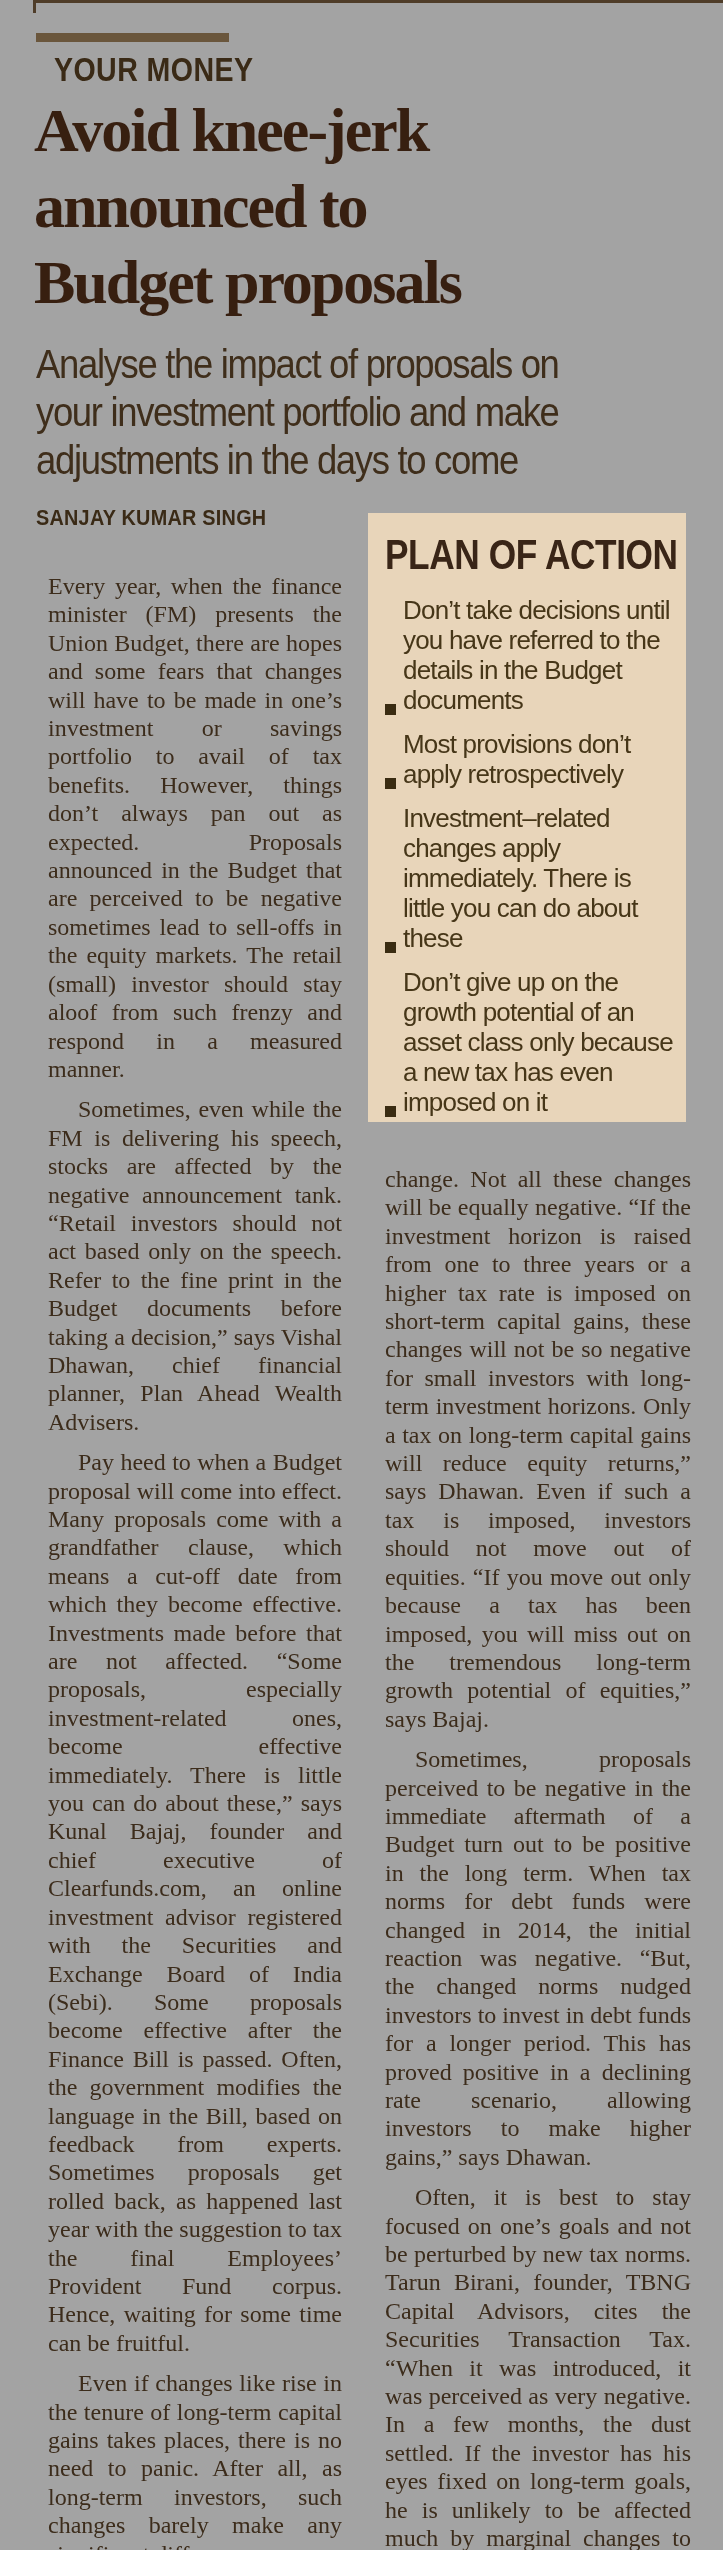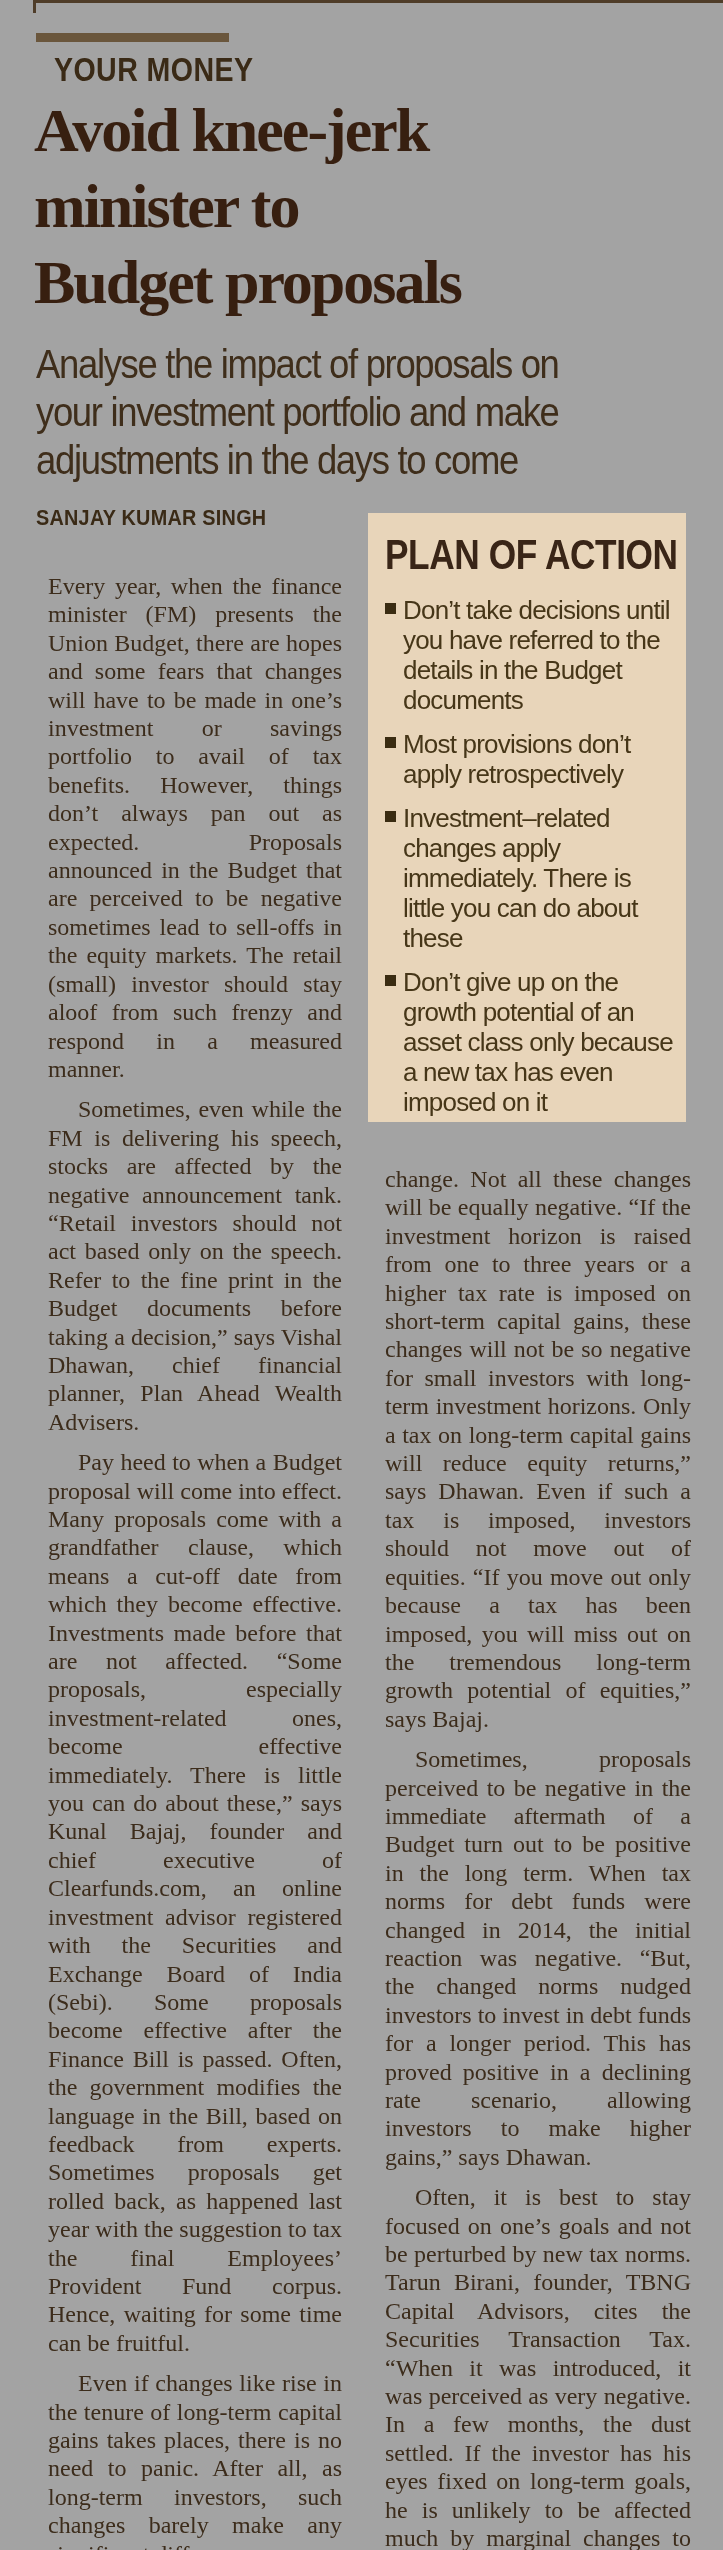--- a/index.html
+++ b/index.html
@@ -70,21 +70,21 @@
     background: #e8d5ba; box-sizing: border-box;
     padding: 18px 12px 0 17px;
   }
   .plan-title {
     font-family: "Liberation Sans", "DejaVu Sans", sans-serif;
     font-weight: 700; font-size: 42px; color: #392517;
     transform: scaleX(0.84); transform-origin: left top;
     white-space: nowrap; letter-spacing: -0.5px;
   }
   .plan-bullets { margin-top: 16px; }
-  .bullet-item { display: flex; margin-bottom: 14px; }
+  .bullet-item { display: flex; margin-bottom: 14px; align-items: flex-end; }
   .bullet-square {
     flex: 0 0 auto; width: 11px; height: 11px;
     background: #3a2c12; margin: 8px 7px 0 0;
   }
   .bullet-text {
     font-family: "Liberation Sans", "DejaVu Sans", sans-serif;
     font-weight: 400; font-size: 26px; line-height: 30px;
     color: #463618; letter-spacing: -0.8px;
   }
 </style>
@@ -94,21 +94,21 @@
 <div id="page">
 
   <div class="top-rule"></div>
   <div class="top-tick"></div>
 
   <div class="kicker-bar"></div>
   <div class="kicker">YOUR MONEY</div>
 
   <h1 class="headline" style="margin:0;">
     <div>Avoid knee-jerk</div>
-    <div>minister to</div>
+    <div>announced to</div>
     <div>Budget proposals</div>
   </h1>
 
   <div class="standfirst">
     <div>Analyse the impact of proposals on</div>
     <div>your investment portfolio and make</div>
     <div>adjustments in the days to come</div>
   </div>
 
   <div class="byline">SANJAY KUMAR SINGH</div>

